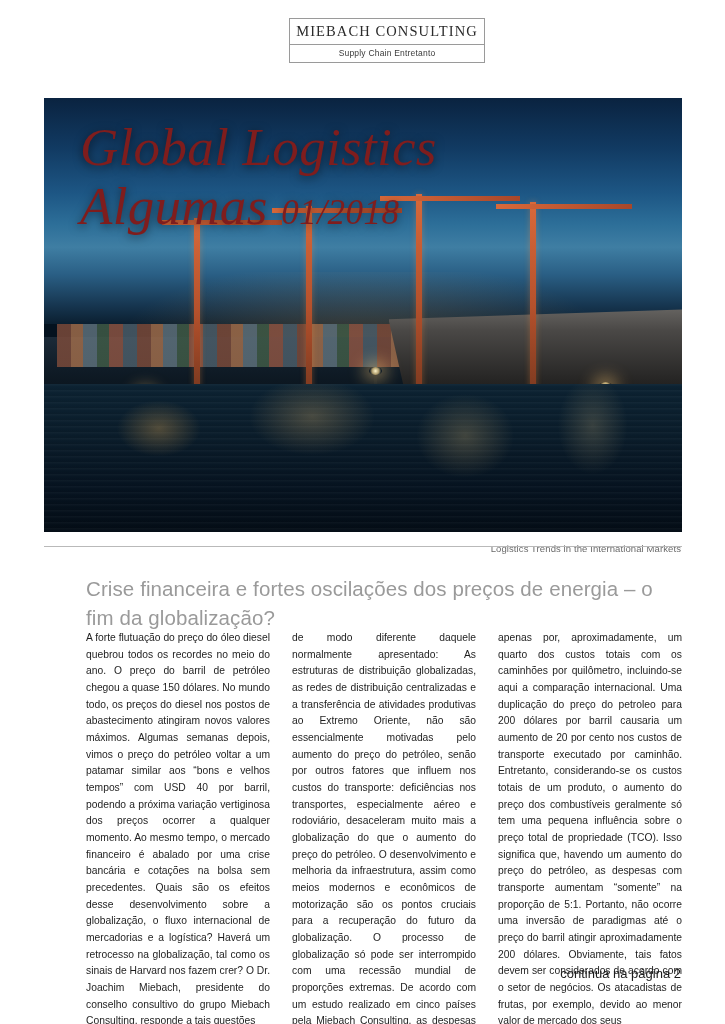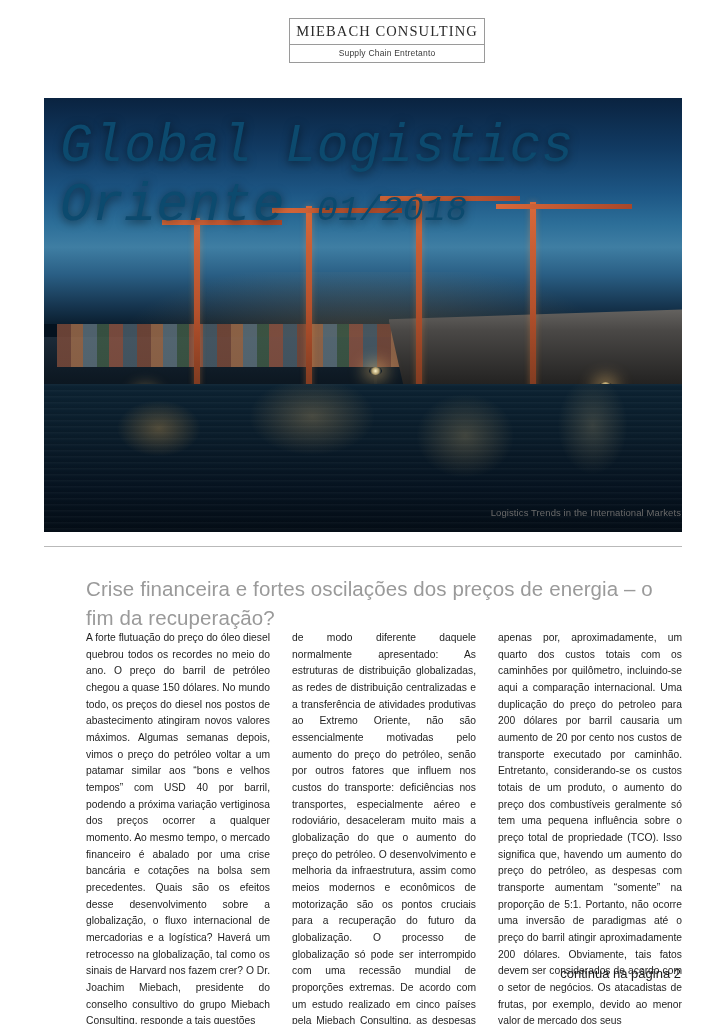--- a/index.html
+++ b/index.html
@@ -128,25 +128,25 @@
   }
   .hero-glow {
     position: absolute;
     left: 0; top: 40%; width: 100%; height: 28%;
     background: radial-gradient(ellipse 55% 100% at 50% 60%, rgba(255,186,96,0.22), transparent 70%);
   }
 
   
   .hero-title {
     position: absolute;
-    left: 60px;
+    left: 80px;
     top: 118px;
     width: 560px;
-    color: #0c4a6e;
-    font-family: Liberation Mono, monospace;
+    color: #7f1d1d;
+    font-family: Liberation Serif, serif;
     font-style: italic;
     font-size: 53px;
     line-height: 1.12;
     text-shadow: 0 2px 10px rgba(0,0,0,0.55);
     letter-spacing: 0.3px;
   }
   .hero-title .issue {
     font-size: 35px;
     font-style: italic;
     letter-spacing: 0.5px;
@@ -156,21 +156,21 @@
   .caption-rule {
     position: absolute;
     left: 44px;
     top: 546px;
     width: 638px;
     border-top: 1px solid #b9b9b9;
   }
   .hero-caption {
     position: absolute;
     right: 44px;
-    top: 507px;
+    top: 543px;
     font-size: 9.5px;
     color: #6a6a6a;
     letter-spacing: 0.1px;
   }
 
   
   .headline {
     position: absolute;
     left: 86px;
     top: 560px;
@@ -238,28 +238,28 @@
 
   <div class="lightpole" style="left:100px; top:300px; height:120px;"></div>
   <div class="lightpole" style="left:330px; top:275px; height:150px;"></div>
   <div class="lightpole" style="left:560px; top:290px; height:130px;"></div>
 
   <div class="hero-water"></div>
 </div>
 
 <div class="hero-title">
   <span>Global Logistics</span><br>
-  <span>Oriente</span>
+  <span>Algumas</span>
   <span class="issue">01/2018</span>
 </div>
 
 <div class="hero-caption">Logistics Trends in the International Markets</div>
 <div class="caption-rule"></div>
 
-<h1 class="headline">Crise financeira e fortes oscilações dos preços de energia – o fim da recuperação?</h1>
+<h1 class="headline">Crise financeira e fortes oscilações dos preços de energia – o fim da globalização?</h1>
 
 <div class="columns">
   <div class="col">
     <p>A forte flutuação do preço do óleo diesel quebrou todos os recordes no meio do ano. O preço do barril de petróleo chegou a quase 150 dólares. No mundo todo, os preços do diesel nos postos de abastecimento atingiram novos valores máximos. Algumas semanas depois, vimos o preço do petróleo voltar a um patamar similar aos “bons e velhos tempos” com USD 40 por barril, podendo a próxima variação vertiginosa dos preços ocorrer a qualquer momento. Ao mesmo tempo, o mercado financeiro é abalado por uma crise bancária e cotações na bolsa sem precedentes. Quais são os efeitos desse desenvolvimento sobre a globalização, o fluxo internacional de mercadorias e a logística? Haverá um retrocesso na globalização, tal como os sinais de Harvard nos fazem crer? O Dr. Joachim Miebach, presidente do conselho consultivo do grupo Miebach Consulting, responde a tais questões</p>
   </div>
   <div class="col">
     <p>de modo diferente daquele normalmente apresentado: As estruturas de distribuição globalizadas, as redes de distribuição centralizadas e a transferência de atividades produtivas ao Extremo Oriente, não são essencialmente motivadas pelo aumento do preço do petróleo, senão por outros fatores que influem nos custos do transporte: deficiências nos transportes, especialmente aéreo e rodoviário, desaceleram muito mais a globalização do que o aumento do preço do petróleo. O desenvolvimento e melhoria da infraestrutura, assim como meios modernos e econômicos de motorização são os pontos cruciais para a recuperação do futuro da globalização. O processo de globalização só pode ser interrompido com uma recessão mundial de proporções extremas. De acordo com um estudo realizado em cinco países pela Miebach Consulting, as despesas com combustíveis são responsáveis</p>
   </div>
   <div class="col">
     <p>apenas por, aproximadamente, um quarto dos custos totais com os caminhões por quilômetro, incluindo-se aqui a comparação internacional. Uma duplicação do preço do petroleo para 200 dólares por barril causaria um aumento de 20 por cento nos custos de transporte executado por caminhão. Entretanto, considerando-se os custos totais de um produto, o aumento do preço dos combustíveis geralmente só tem uma pequena influência sobre o preço total de propriedade (TCO). Isso significa que, havendo um aumento do preço do petróleo, as despesas com transporte aumentam “somente” na proporção de 5:1. Portanto, não ocorre uma inversão de paradigmas até o preço do barril atingir aproximadamente 200 dólares. Obviamente, tais fatos devem ser considerados de acordo com o setor de negócios. Os atacadistas de frutas, por exemplo, devido ao menor valor de mercado dos seus</p>

